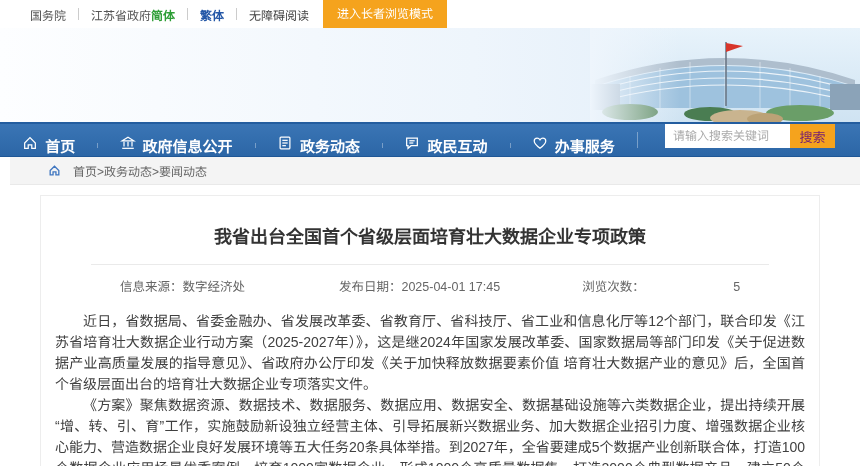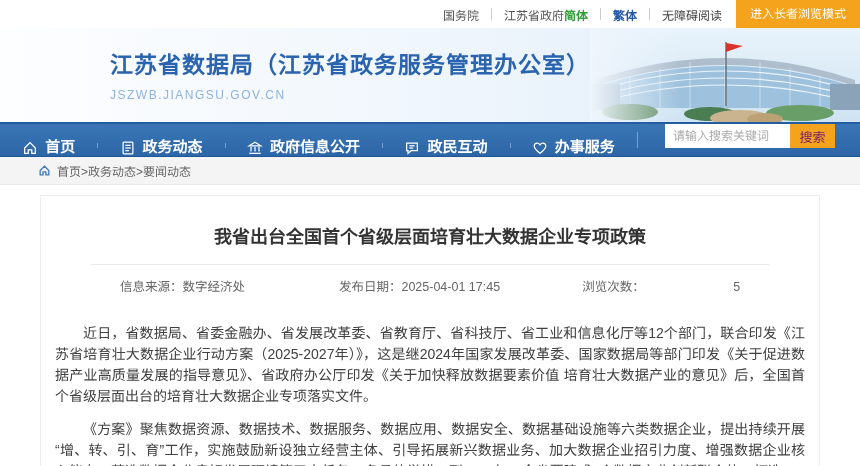--- a/index.html
+++ b/index.html
@@ -3,21 +3,21 @@
 <meta charset="utf-8">
 <style>
   * { margin:0; padding:0; box-sizing:border-box; }
   html,body { width:860px; }
   body {
     font-family:"Liberation Sans","DejaVu Sans",sans-serif;
     width:860px; height:466px; overflow:hidden; background:#fff; color:#333;
   }
   
   .topbar {
-    height:28px; display:flex; align-items:center; justify-content:flex-end;
+    height:28px; display:flex; align-items:center; justify-content:flex-start;
     background:#fff; font-size:12px; color:#555;
   }
   .topbar-left { display:flex; align-items:center; padding-left:30px; }
   .topbar-left a { color:#555; text-decoration:none; cursor:pointer; }
   .tb-sep { width:1px; height:12px; background:#ccc; margin:0 12px; }
   .topbar-right { display:flex; align-items:center; height:100%; }
   .lang-simplified { color:#2e9e36; font-weight:bold; cursor:pointer; }
   .lang-traditional { color:#2558a7; font-weight:bold; cursor:pointer; }
   .accessibility-link { color:#444; cursor:pointer; }
   .elder-btn {
@@ -33,21 +33,21 @@
   .header-text { position:relative; padding:18px 0 0 110px; z-index:2; }
   .site-title { font-size:23px; font-weight:bold; color:#2a63ae; letter-spacing:1px; }
   .site-url { margin-top:8px; font-size:12px; color:#8fb3dd; letter-spacing:1.5px; }
   
   .nav {
     height:35px; display:flex; align-items:stretch;
     background:linear-gradient(#3a75b5,#2c66a6);
     border-top:2px solid #235d9f; border-bottom:1px solid #1f5796;
   }
   .nav-item {
-    flex:1 1 auto; display:flex; align-items:flex-end; justify-content:center;
+    flex:1 1 auto; display:flex; align-items:flex-start; justify-content:center;
     gap:7px; color:#fff; font-size:15px; font-weight:bold; cursor:pointer;
     position:relative;
     margin-top:11px;
   }
   .nav-item + .nav-item::before {
     content:""; position:absolute; left:0; top:8px; bottom:8px; width:1px;
     background:rgba(255,255,255,.35);
   }
   .nav-item svg { width:16px; height:16px; }
   .nav-search {
@@ -61,40 +61,40 @@
     width:125px; height:24px; border:none; padding:0 8px; font-size:12px;
     color:#333; background:#fff; outline:none;
   }
   .search-input::placeholder { color:#aaa; }
   .search-btn {
     height:24px; width:45px; border:none; background:#f5a31d; color:#701a75;
     font-size:13px; cursor:pointer;
   }
   
   .breadcrumb {
-    height:28px; display:flex; align-items:center; gap:6px;
+    height:28px; display:flex; align-items:center; gap:12px;
     background:#f4f4f4; border-bottom:1px solid #e9e9e9;
-    padding-left:38px; font-size:12px; color:#666;
+    padding-left:38px; font-size:12px; color:#666;margin-left:10px;
   }
   .breadcrumb svg { width:13px; height:13px; }
   
   .content-wrap { background:#fff; padding:10px 40px 0 40px; }
   .article-box { border:1px solid #ededed; min-height:300px; padding:26px 14px 20px 14px; }
   .article-title { text-align:center; font-size:18px; font-weight:bold; color:#333; padding:0 40px; }
   .title-divider { border-bottom:1px solid #eaeaea; margin:16px 36px 0 36px; }
   .meta-row {
     display:flex; justify-content:center; align-items:center;
     padding:11px 0 16px 0; font-size:12.5px; color:#666;gap:32px;
   }
   .meta-item { white-space:nowrap; }
   .meta-gap1 { margin-left:62px; }
   .meta-gap2 { margin-left:50px; }
   .meta-views-value { display:inline-block; margin-left:85px; }
   .article-body { font-size:14px; line-height:21px; color:#404040; text-align:justify; }
-  .article-body p { text-indent:2em;margin-top:12px; }
+  .article-body p { text-indent:2em; }
 </style>
 </head>
 <body>
 
 <div class="topbar">
   <div class="topbar-left">
     <a>国务院</a>
     <span class="tb-sep"></span>
     <a>江苏省政府</a>
   </div>
@@ -146,51 +146,47 @@
 
     <ellipse cx="40" cy="84" rx="28" ry="8" fill="#5b8a5f"></ellipse>
     <ellipse cx="210" cy="85" rx="34" ry="8" fill="#6a9e68"></ellipse>
     <ellipse cx="120" cy="86" rx="26" ry="7" fill="#4a7d52"></ellipse>
 
     <ellipse cx="150" cy="90" rx="30" ry="8" fill="#c9b48f"></ellipse>
     <ellipse cx="175" cy="91" rx="18" ry="6" fill="#bba276"></ellipse>
 
     <rect x="0" y="0" width="90" height="94" fill="url(#fade)"></rect>
   </svg>
-  <div class="header-text">
-    <div class="site-title">江苏省数据局（江苏省政务服务管理办公室）</div>
-    <div class="site-url">JSZWB.JIANGSU.GOV.CN</div>
-  </div>
 </div>
 
 <div class="nav">
   <div class="nav-item">
     <svg viewBox="0 0 18 18" fill="none" stroke="#fff" stroke-width="1.4">
       <path d="M3 9 L9 3 L15 9 V15 H11 V11 H7 V15 H3 Z"></path>
     </svg>
     <span>首页</span>
-  </div>
-  <div class="nav-item">
-    <svg viewBox="0 0 18 18" fill="none" stroke="#fff" stroke-width="1.4">
-      <rect x="3.5" y="2.5" width="11" height="13" rx="1"></rect>
-      <line x1="6" y1="6" x2="12" y2="6"></line>
-        <line x1="6" y1="9" x2="12" y2="9"></line>
-        <line x1="6" y1="12" x2="10" y2="12"></line>
-    </svg>
-    <span>政务动态</span>
   </div>
   <div class="nav-item">
     <svg viewBox="0 0 18 18" fill="none" stroke="#fff" stroke-width="1.4">
       <path d="M2.5 6.5 L9 2.5 L15.5 6.5 Z"></path>
       <line x1="4.5" y1="7.5" x2="4.5" y2="13"></line>
         <line x1="9" y1="7.5" x2="9" y2="13"></line>
         <line x1="13.5" y1="7.5" x2="13.5" y2="13"></line>
       <line x1="2.5" y1="15" x2="15.5" y2="15"></line>
     </svg>
     <span>政府信息公开</span>
+  </div>
+  <div class="nav-item">
+    <svg viewBox="0 0 18 18" fill="none" stroke="#fff" stroke-width="1.4">
+      <rect x="3.5" y="2.5" width="11" height="13" rx="1"></rect>
+      <line x1="6" y1="6" x2="12" y2="6"></line>
+        <line x1="6" y1="9" x2="12" y2="9"></line>
+        <line x1="6" y1="12" x2="10" y2="12"></line>
+    </svg>
+    <span>政务动态</span>
   </div>
   <div class="nav-item">
     <svg viewBox="0 0 18 18" fill="none" stroke="#fff" stroke-width="1.4">
       <path d="M3 3.5 H15 V12 H8 L4.5 15 V12 H3 Z"></path>
       <line x1="6" y1="6.5" x2="12" y2="6.5"></line>
         <line x1="6" y1="9" x2="10.5" y2="9"></line>
     </svg>
     <span>政民互动</span>
   </div>
   <div class="nav-item">

